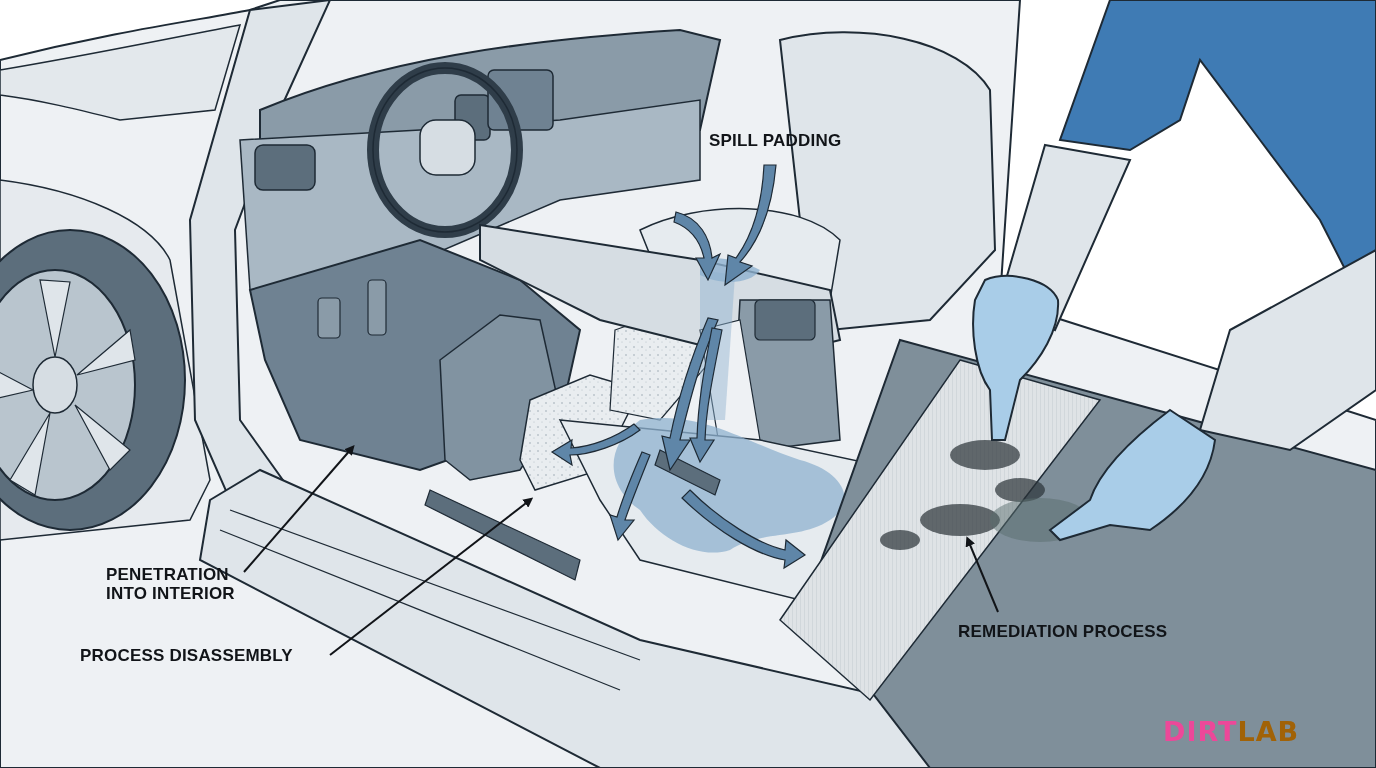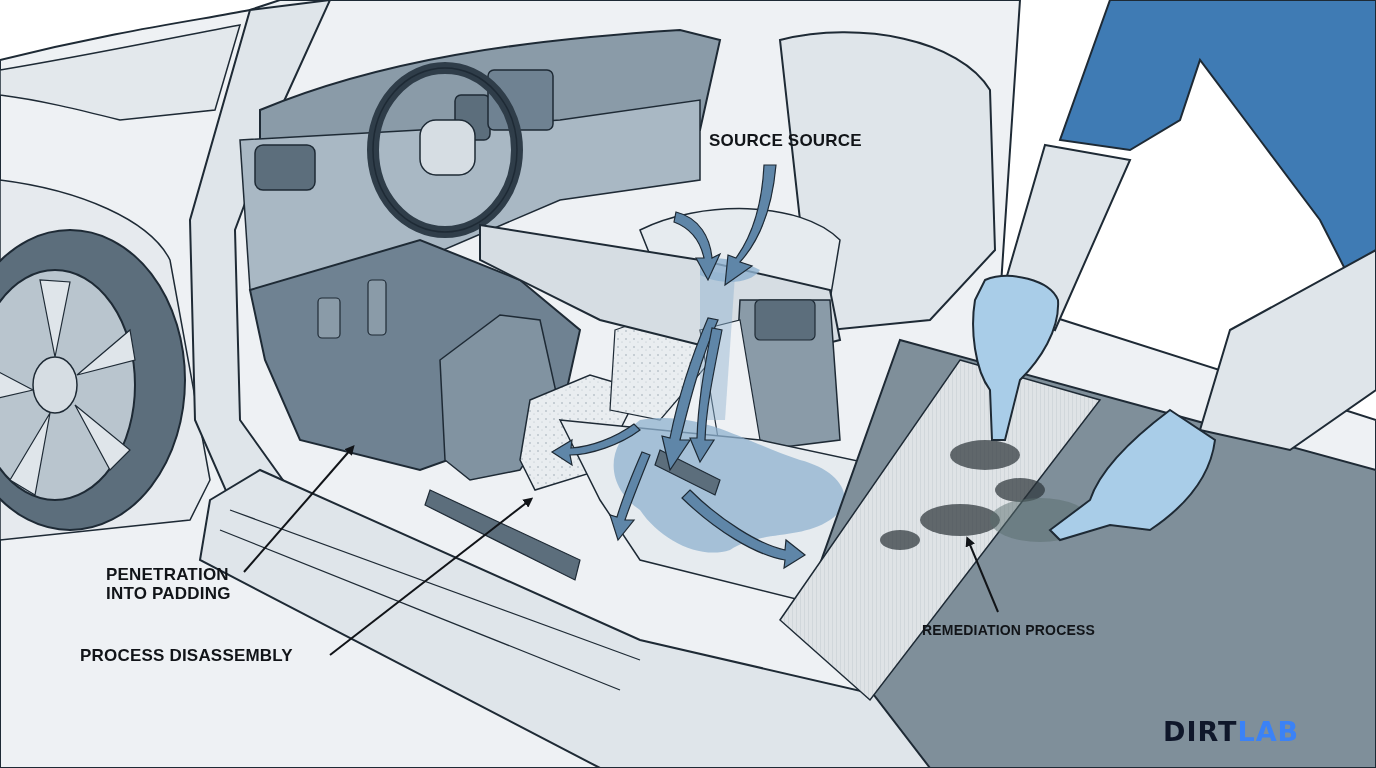--- a/index.html
+++ b/index.html
@@ -6,24 +6,24 @@
   body { width:1376px; height:768px; overflow:hidden; position:relative; font-family:"Liberation Sans", sans-serif; }
   #scene { position:absolute; left:0; top:0; width:1376px; height:768px; }
   .label {
     position:absolute; font-family:"Liberation Sans", sans-serif; font-weight:700;
     color:#111418; letter-spacing:0.2px; white-space:nowrap; line-height:1.1;
   }
   #lbl-spill { left:709px; top:132px; font-size:17px; }
   #lbl-pen { left:94px; top:566px; font-size:17px; }
   #lbl-pen span { display:block;margin-left:12px; }
   #lbl-int { left:80px; top:647px; font-size:17px; }
-  #lbl-rem { left:922px; top:623px; font-size:14px; }
+  #lbl-rem { left:958px; top:623px; font-size:17px; }
   #logo { position:absolute; left:1163px; top:716px; font-family:"DejaVu Sans", sans-serif; font-weight:700; font-size:27px; letter-spacing:1px; }
-  #logo .dirt { color:#0f172a; }
-  #logo .lab { color:#3b82f6; }
+  #logo .dirt { color:#ec4899; }
+  #logo .lab { color:#a16207; }
 </style>
 </head>
 <body>
 
 <svg id="scene" viewBox="0 0 1376 768" xmlns="http://www.w3.org/2000/svg">
   <defs>
     <marker id="ah" markerWidth="10" markerHeight="10" refX="6" refY="5" orient="auto" markerUnits="userSpaceOnUse">
       <path d="M0,0 L10,5 L0,10 Z" fill="#111418"></path>
     </marker>
     <pattern id="foam" width="8" height="8" patternUnits="userSpaceOnUse">
@@ -142,23 +142,23 @@
     <path d="M690,490 C720,520 760,545 785,550 L786,540 L805,555 L784,568 L785,560 C755,555 715,530 682,498 Z"></path>
   </g>
 
   <g stroke="#111418" stroke-width="2" fill="none">
     <line x1="244" y1="572" x2="352" y2="448" marker-end="url(#ah)"></line>
     <line x1="330" y1="655" x2="530" y2="500" marker-end="url(#ah)"></line>
     <line x1="998" y1="612" x2="968" y2="540" marker-end="url(#ah)"></line>
   </g>
 </svg>
 
-<div id="lbl-spill" class="label">SOURCE SOURCE</div>
+<div id="lbl-spill" class="label">SPILL PADDING</div>
 <div id="lbl-pen" class="label">
   <span>PENETRATION</span>
-  <span>INTO PADDING</span>
+  <span>INTO INTERIOR</span>
 </div>
 <div id="lbl-int" class="label">PROCESS DISASSEMBLY</div>
 <div id="lbl-rem" class="label">REMEDIATION PROCESS</div>
 
 <div id="logo">
   <span class="dirt">DIRT</span><span class="lab">LAB</span>
 </div>
 
 </body></html>

